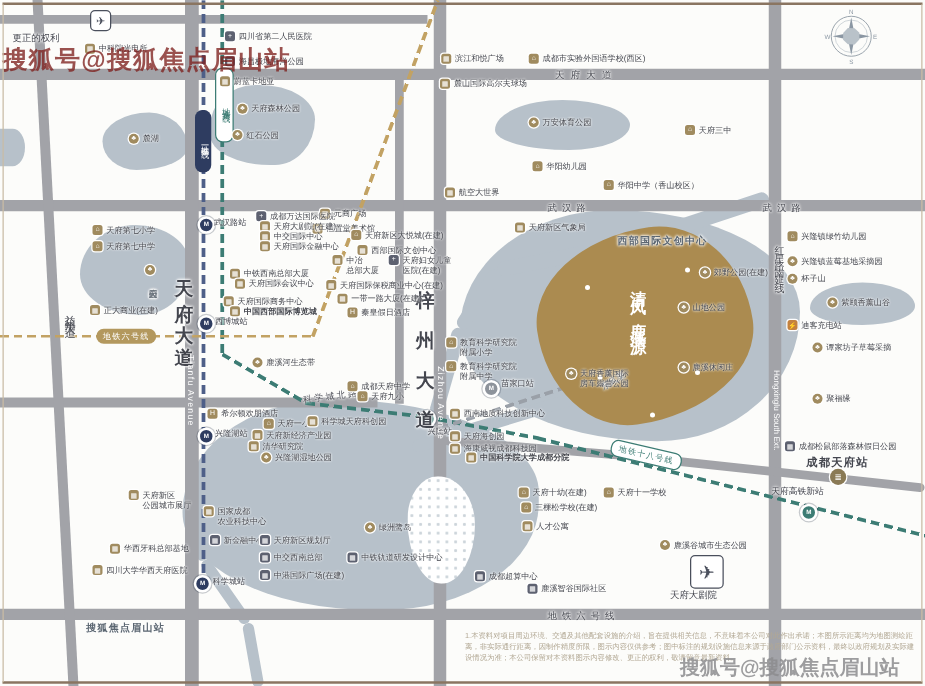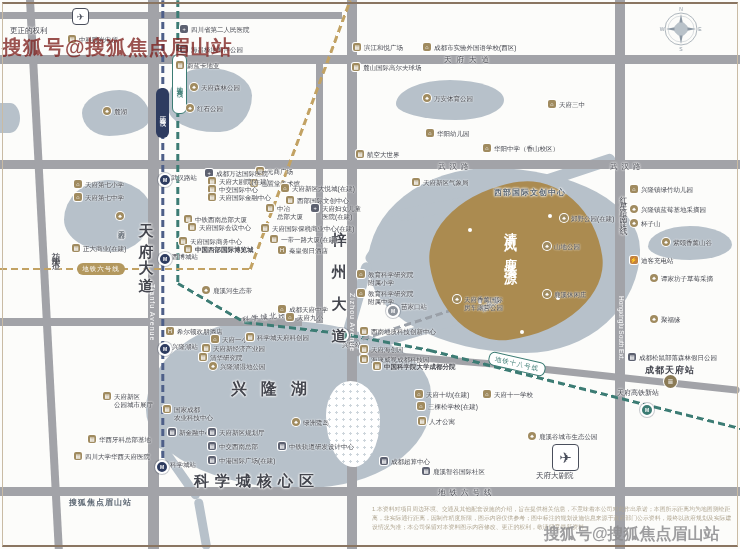--- a/index.html
+++ b/index.html
@@ -118,22 +118,20 @@
     <div class="lbl" style="left: 172px; top: 253px; font-size: 6.5px;">西博城站</div>
     <div class="station" style="left: 158px; top: 342px; background: rgb(46, 60, 96);">M</div>
     <div class="lbl" style="left: 172px; top: 343px; font-size: 6.5px;">兴隆湖站</div>
     <div class="station" style="left: 155px; top: 460px; background: rgb(46, 60, 96);">M</div>
     <div class="lbl" style="left: 170px; top: 461px; font-size: 6.5px;">科学城站</div>
     <div class="station" style="left: 335px; top: 328px; background: rgb(60, 124, 116);">M</div>
     <div class="lbl" style="left: 342px; top: 341px; font-size: 6.5px;">兴隆站</div>
     <div class="station" style="left: 386px; top: 304px; background: rgb(141, 147, 155);">M</div>
     <div class="lbl" style="left: 401px; top: 303px; font-size: 6.5px;">苗家口站</div>
     <div class="station" style="left: 640px; top: 403px; background: rgb(60, 124, 116);">M</div>
-    <div class="lbl" style="left: 231px; top: 379px; font-size: 16px; letter-spacing: 14px; font-weight: bold;">兴隆湖</div>
-    <div class="lbl" style="left: 194px; top: 472px; font-size: 15px; letter-spacing: 6px; font-weight: bold;">科学城核心区</div>
     <div class="lbl" style="left: 444px; top: 55px; font-size: 7.5px; letter-spacing: 5px;">天府大道</div>
     <div class="lbl" style="left: 438px; top: 161.5px; font-size: 7.5px; letter-spacing: 4px;">武汉路</div>
     <div class="lbl" style="left: 610px; top: 161.5px; font-size: 7.5px; letter-spacing: 4px;">武汉路</div>
     <div class="lbl" style="left: 438px; top: 488px; font-size: 7.5px; letter-spacing: 4px;">地铁六号线</div>
     <div class="lbl" style="left: 242px; top: 315px; font-size: 7px; letter-spacing: 2px; transform-origin: 0px 0px; transform: rotate(-7deg);">科学城北路</div>
     <div class="lbl vert" style="left: 49px; top: 245px; font-size: 9px; letter-spacing: 3px;">益州大道</div>
     <div class="lbl vert" style="left: 136px; top: 212px; font-size: 15px; letter-spacing: 18px; font-weight: bold;">天府大道</div>
     <div class="lbl vert" style="left: 148.5px; top: 284px; font-size: 7px; letter-spacing: 1px; color: rgb(255, 255, 255); text-shadow: none;">Tianfu Avenue</div>
     <div class="lbl vert" style="left: 329px; top: 220px; font-size: 15px; letter-spacing: 32px; font-weight: bold;">梓州大道</div>
     <div class="lbl vert" style="left: 348.5px; top: 293px; font-size: 7px; letter-spacing: 1px; color: rgb(255, 255, 255); text-shadow: none;">Zizhou Avenue</div>

